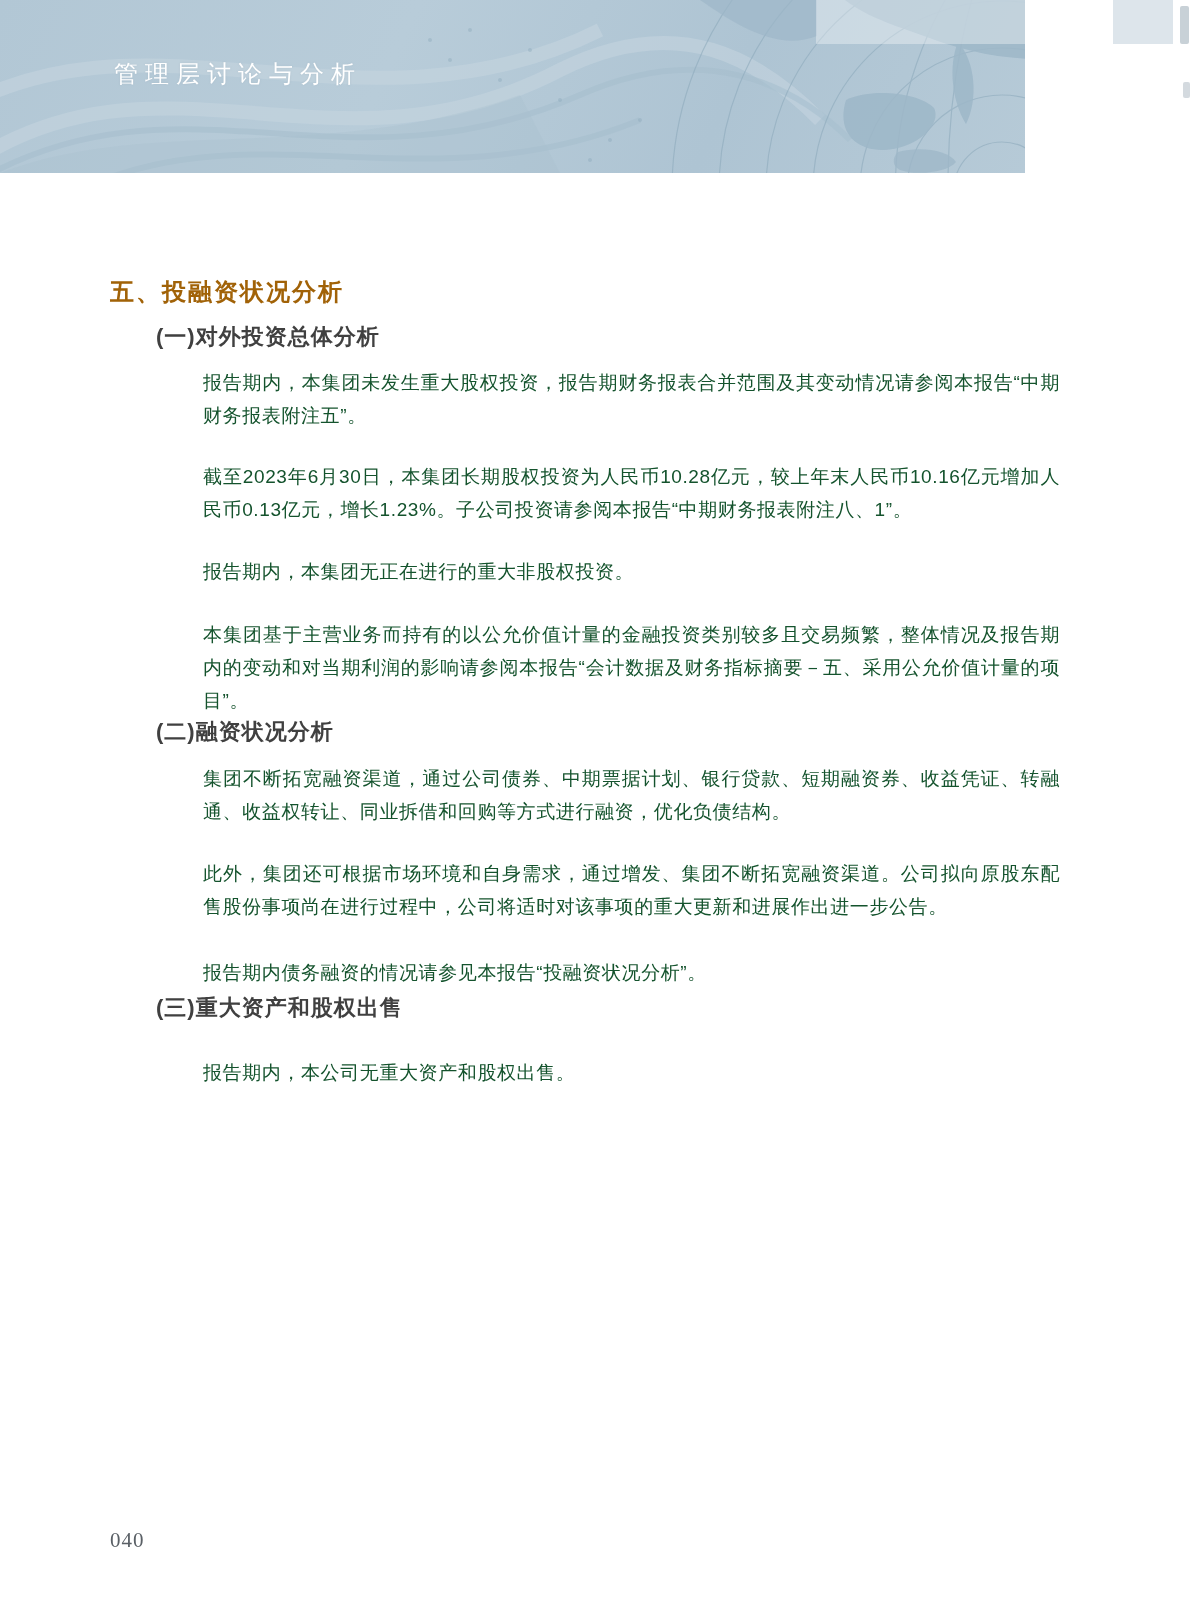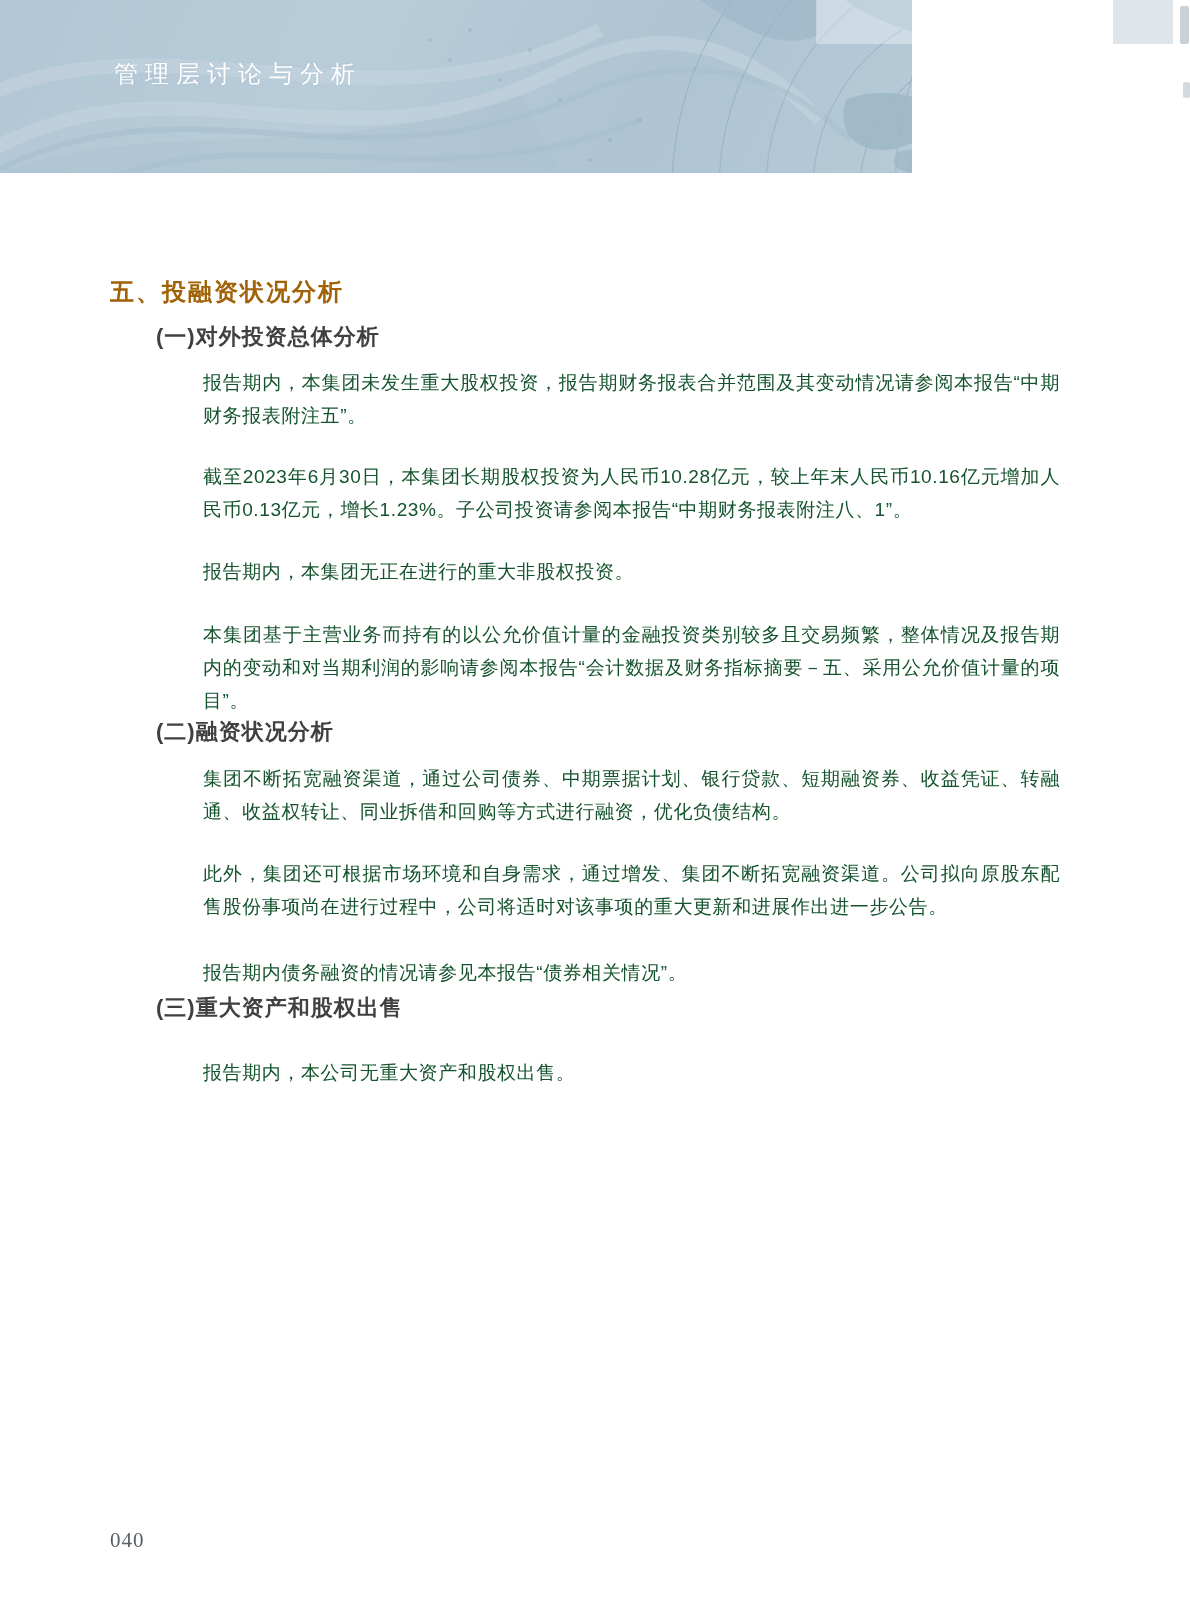--- a/index.html
+++ b/index.html
@@ -8,21 +8,21 @@
     width:1190px;
     height:1615px;
     background:#ffffff;
     overflow:hidden;
     font-family:"Liberation Sans", sans-serif;
   }
   
   .banner{
     position:absolute;
     left:0; top:0;
-    width:912px; height:173px;
+    width:1025px; height:173px;
     background:linear-gradient(115deg,#b2c7d5 0%,#b8ccd9 38%,#aec4d3 70%,#b6cad7 100%);
     overflow:hidden;
   }
   .banner svg{position:absolute;left:0;top:0;}
   .banner-overlay{
     position:absolute;
     left:816px; top:0;
     width:297px; height:44px;
     background:rgba(255,255,255,0.35);
   }
@@ -169,20 +169,20 @@
 
   <div class="h2 h2a">(一)对外投资总体分析</div>
   <div class="para p1">报告期内，本集团未发生重大股权投资，报告期财务报表合并范围及其变动情况请参阅本报告“中期财务报表附注五”。</div>
   <div class="para p2">截至2023年6月30日，本集团长期股权投资为人民币10.28亿元，较上年末人民币10.16亿元增加人民币0.13亿元，增长1.23%。子公司投资请参阅本报告“中期财务报表附注八、1”。</div>
   <div class="para p3">报告期内，本集团无正在进行的重大非股权投资。</div>
   <div class="para p4">本集团基于主营业务而持有的以公允价值计量的金融投资类别较多且交易频繁，整体情况及报告期内的变动和对当期利润的影响请参阅本报告“会计数据及财务指标摘要－五、采用公允价值计量的项目”。</div>
 
   <div class="h2 h2b">(二)融资状况分析</div>
   <div class="para p5">集团不断拓宽融资渠道，通过公司债券、中期票据计划、银行贷款、短期融资券、收益凭证、转融通、收益权转让、同业拆借和回购等方式进行融资，优化负债结构。</div>
   <div class="para p6">此外，集团还可根据市场环境和自身需求，通过增发、集团不断拓宽融资渠道。公司拟向原股东配售股份事项尚在进行过程中，公司将适时对该事项的重大更新和进展作出进一步公告。</div>
-  <div class="para p7">报告期内债务融资的情况请参见本报告“债券相关情况”。</div>
+  <div class="para p7">报告期内债务融资的情况请参见本报告“投融资状况分析”。</div>
 
   <div class="h2 h2c">(三)重大资产和股权出售</div>
   <div class="para p8">报告期内，本公司无重大资产和股权出售。</div>
 
   <div class="page-number">040</div>
 
 </div>
 
 </body></html>

